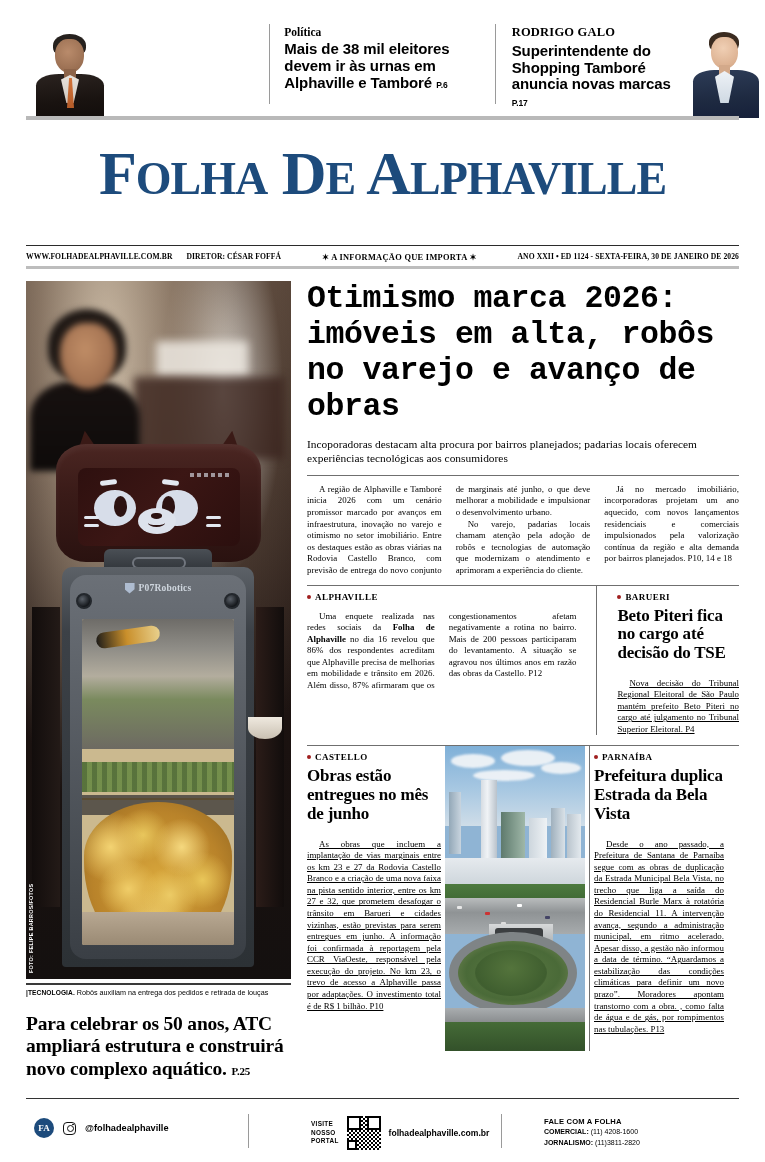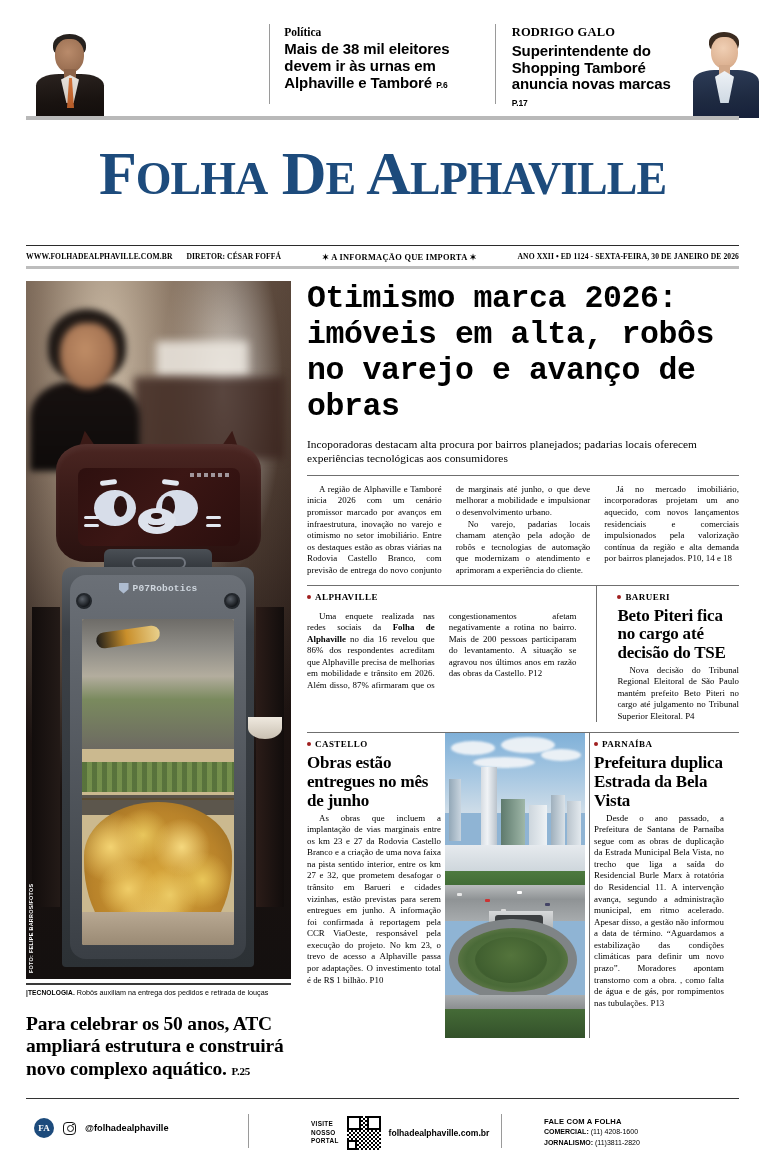--- a/index.html
+++ b/index.html
@@ -205,21 +205,21 @@
   }
   .body-bezel {
     position:absolute; left:8px; top:8px; width:176px; height:384px;
     background: linear-gradient(180deg,#6b7077,#3a3f45);
     border-radius: 16px;
   }
   .brandbar {
     position:absolute; left:8px; top:10px; width:176px; height:22px;
     display:flex; align-items:center; justify-content:center; gap:4px;
   }
-  .brand-txt { font-family:Liberation Mono, monospace; font-size:9.5px; font-weight:700; color:#cfd6de; letter-spacing:.2px; }
+  .brand-txt { font-family:Liberation Serif, serif; font-size:9.5px; font-weight:700; color:#cfd6de; letter-spacing:.2px; }
   .brand-mark { width:10px; height:11px; background:#aebcd0; clip-path: polygon(0 0,100% 0,100% 62%,50% 100%,0 62%); }
   .cam { position:absolute; width:16px; height:16px; border-radius:50%;
     background: radial-gradient(circle at 36% 34%, #5a6068 0%, #15181c 70%); border:2px solid #23272c; }
   .cam-l { left:14px; top:26px; } .cam-r { right:14px; top:26px; }
   .tray-screen {
     position:absolute; left:20px; top:52px; width:152px; height:326px;
     background:#cbb98f; border-radius:2px; overflow:hidden;
   }
   .ts-top {
     position:absolute; left:0; top:0; width:100%; height:40%;
@@ -315,23 +315,23 @@
     font-size:17.5px; line-height:1.1; letter-spacing:-.2px;
   }
   .sub-headline.narrow { font-size:17px; }
   .cols2 {
     margin-top:9px; column-count:2; column-gap:14px;
     font-family:"Liberation Serif", serif; font-size:8.9px; line-height:1.30;
     text-align:justify; hyphens:auto;
   }
   .cols2 p { text-indent: 12px; }
   .col1 {
-    margin-top:2px;
+    margin-top:15px;
     font-family:"Liberation Serif", serif; font-size:8.9px; line-height:1.30;
-    text-align:justify; hyphens:auto;
+    text-align:justify; hyphens:auto;text-decoration:underline;
   }
   .col1 p { text-indent: 12px; }
   .col1 b, .cols2 b, .cols3 b { font-weight:700; }
 
   
   .aerial {
     position:relative; width:140px; height:305px; overflow:hidden; background:#8fb4d4;
   }
   .ae-sky { position:absolute; left:0; top:0; width:100%; height:26%;
     background: linear-gradient(180deg,#7fb0d8 0%, #a8c8e2 55%, #cfdde8 100%); }

